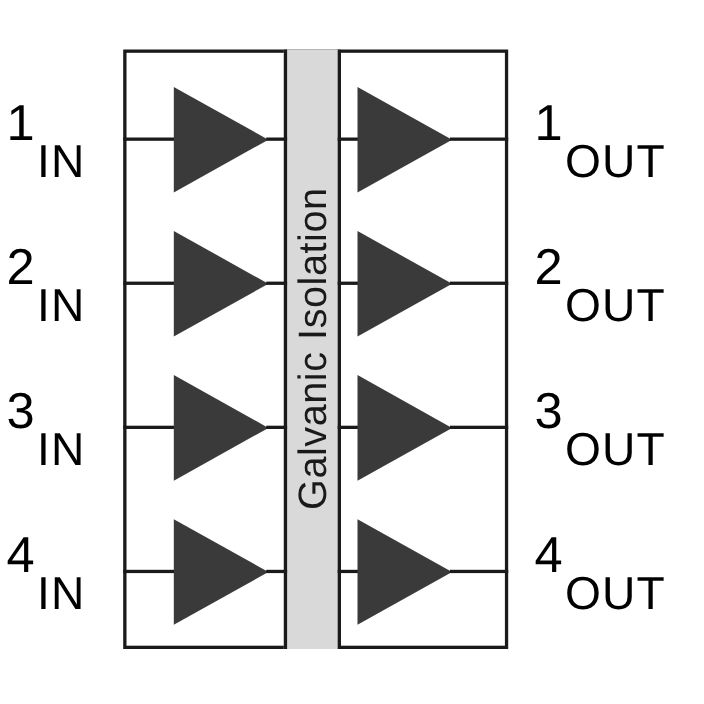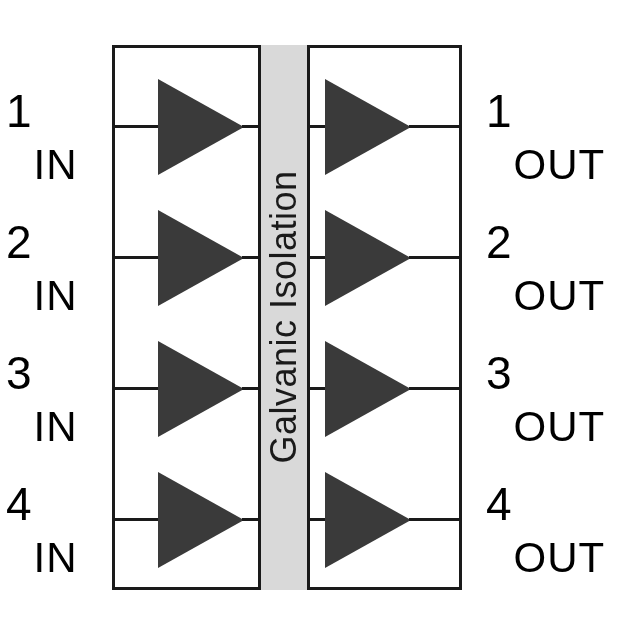--- a/index.html
+++ b/index.html
@@ -74,21 +74,21 @@
     }
     .pin-num {
       font-size: 46px;
       position: relative;
       top: -16px;
       line-height: 1;
     }
     .pin-txt {
       font-size: 42px;
       position: relative;
-      top: 22px;
+      top: 4px;
       margin-left: 2px;
       line-height: 1;
       letter-spacing: 1px;
       margin-top: 32px;
     }
     .label-left  { left: 6px; }
     .label-right { left: 486px; }
     
     .r1 .wire { top: 125px; }
     .r2 .wire { top: 256px; }

